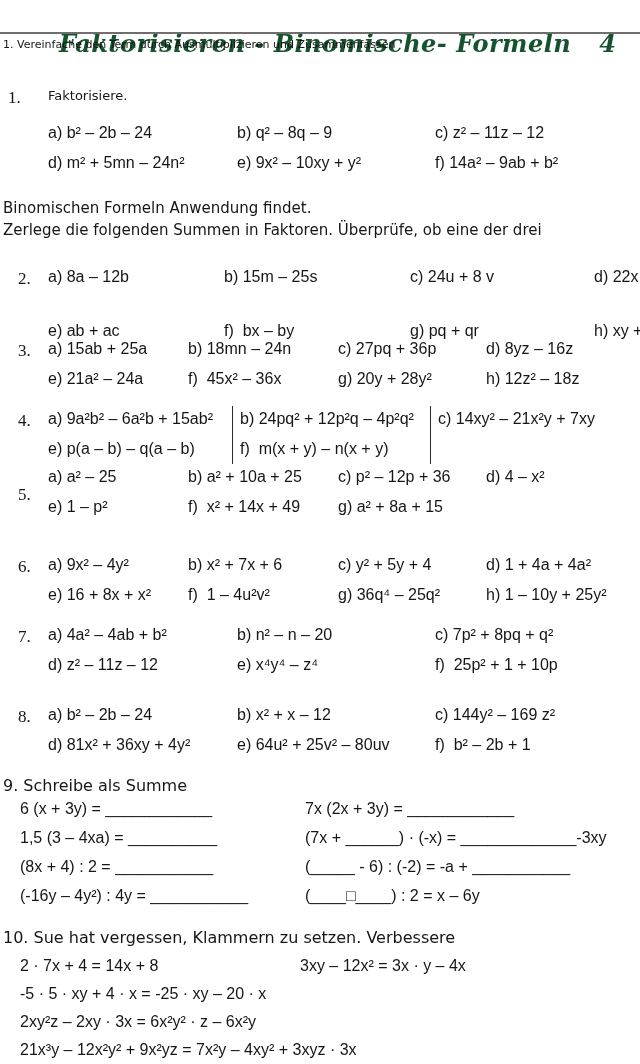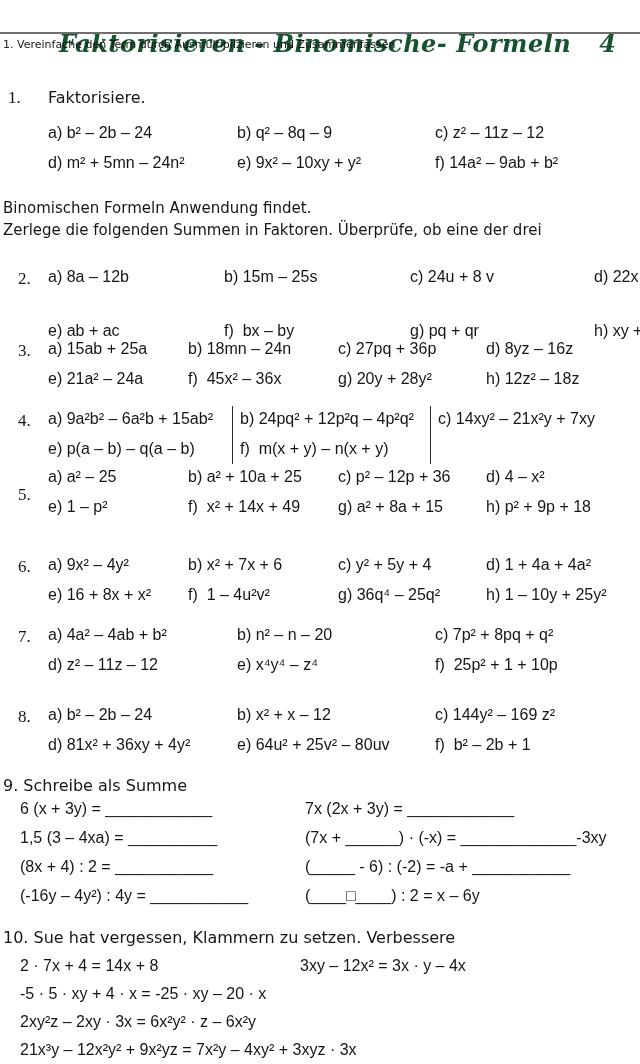--- a/index.html
+++ b/index.html
@@ -15,21 +15,21 @@
   }
   .title .titlenum { margin-left:28px; }
   .rule { position:absolute; top:32px; left:0; width:640px; height:2px; background:#6f6f6f; }
   .hand { font-family:"DejaVu Sans", sans-serif; }
   .intro {
     position:absolute; top:38px; left:3px; font-size:11px; white-space:nowrap;
   }
   .num {
     position:absolute; font-family:"Liberation Serif", serif; font-size:17px;
   }
-  .t1label { position:absolute; top:88px; left:48px; font-size:16px; }
+  .t1label { position:absolute; top:88px; left:48px; font-size:13px; }
   .grid { position:absolute; left:48px; display:grid; row-gap:12px; }
   .cols3  { grid-template-columns:189px 198px 205px; }
   .cols3w { grid-template-columns:192px 198px 202px; }
   .cols4  { grid-template-columns:140px 150px 148px 154px; }
   .cell { font-size:16px; line-height:18px; white-space:pre; }
   .para {
     position:absolute; top:197px; left:3px; font-size:15px; line-height:22px; white-space:nowrap;
   }
   .vline { position:absolute; top:-4px; width:1px; height:58px; background:#2b2b2b; }
   .taskhead { position:absolute; left:3px; font-size:16px; white-space:nowrap; }
@@ -103,21 +103,20 @@
 
   <span class="num" style="top:485px; left:18px;">5.</span>
   <div class="grid cols4" style="top:468px;">
     <span class="cell">a) a² – 25</span>
     <span class="cell">b) a² + 10a + 25</span>
     <span class="cell">c) p² – 12p + 36</span>
     <span class="cell">d) 4 – x²</span>
     <span class="cell">e) 1 – p²</span>
     <span class="cell">f)  x² + 14x + 49</span>
     <span class="cell">g) a² + 8a + 15</span>
-    <span class="cell">h) p² + 9p + 18</span>
   </div>
 
   <span class="num" style="top:557px; left:18px;">6.</span>
   <div class="grid cols4" style="top:556px;">
     <span class="cell">a) 9x² – 4y²</span>
     <span class="cell">b) x² + 7x + 6</span>
     <span class="cell">c) y² + 5y + 4</span>
     <span class="cell">d) 1 + 4a + 4a²</span>
     <span class="cell">e) 16 + 8x + x²</span>
     <span class="cell">f)  1 – 4u²v²</span>

